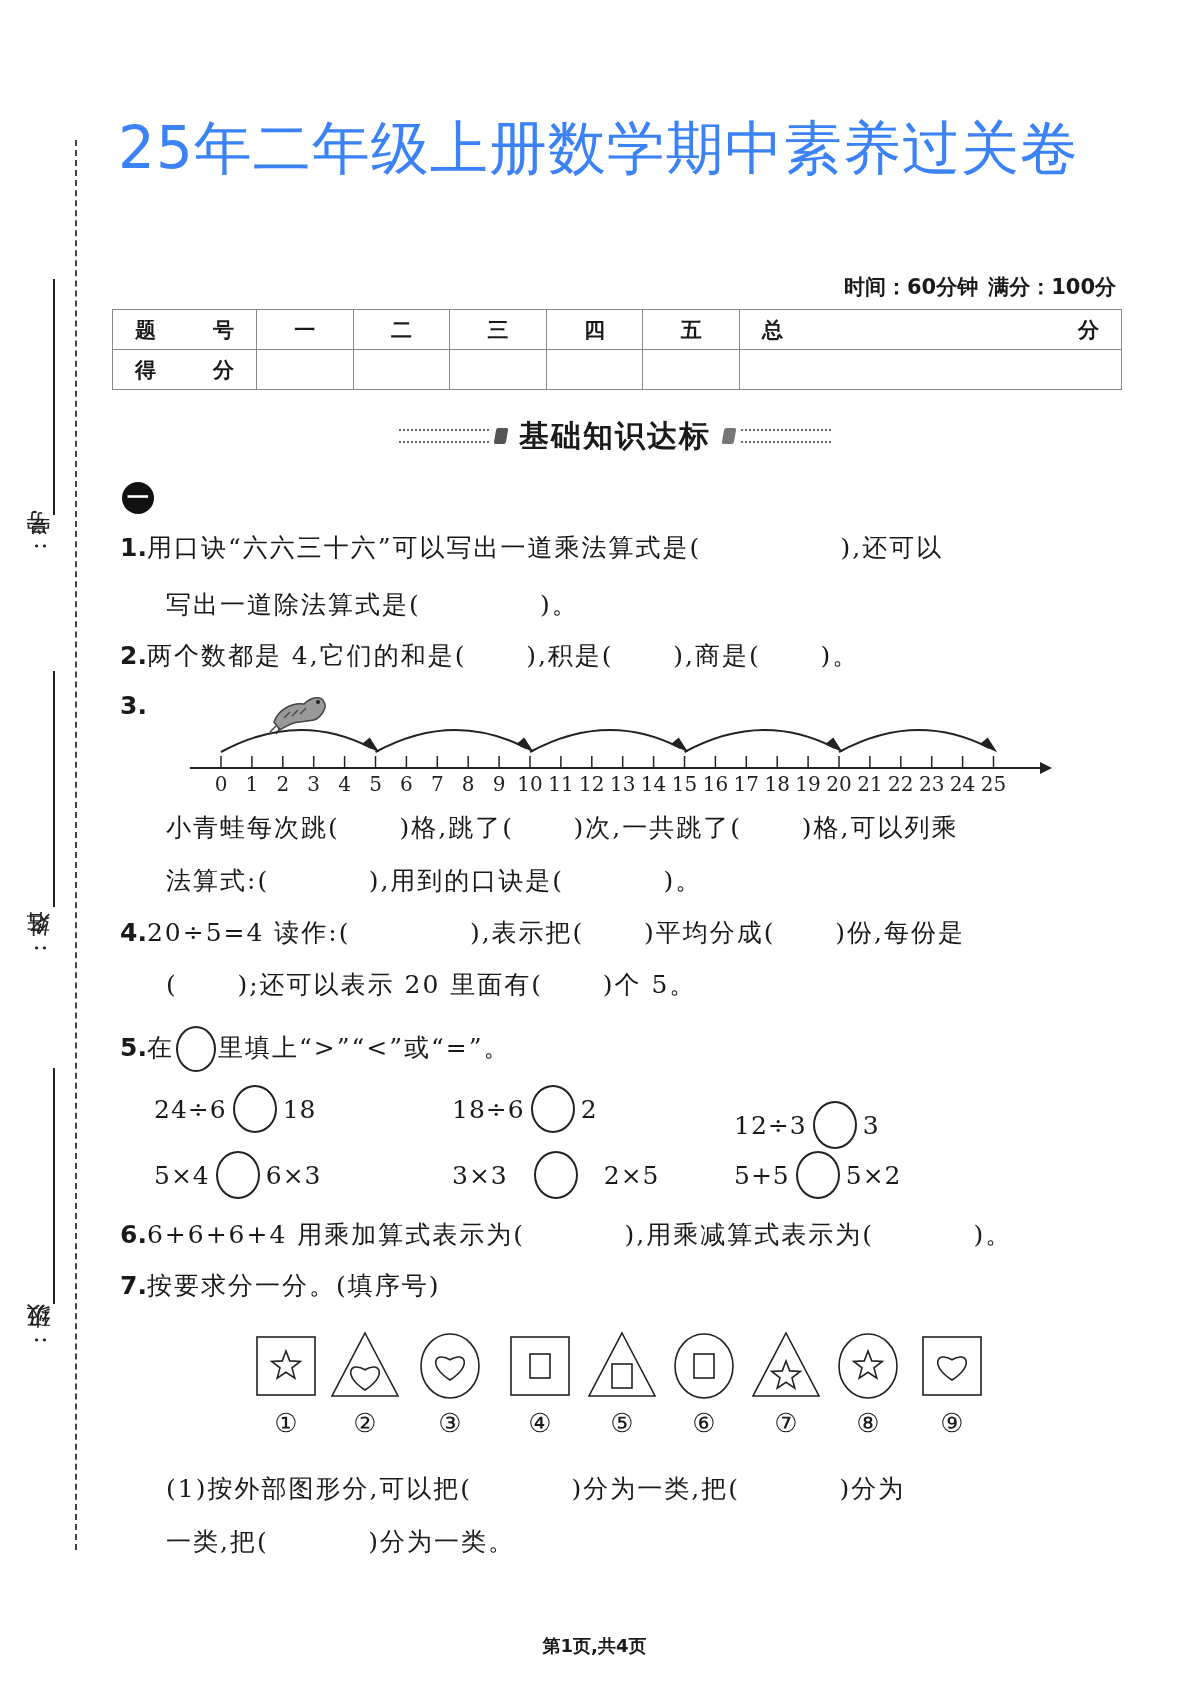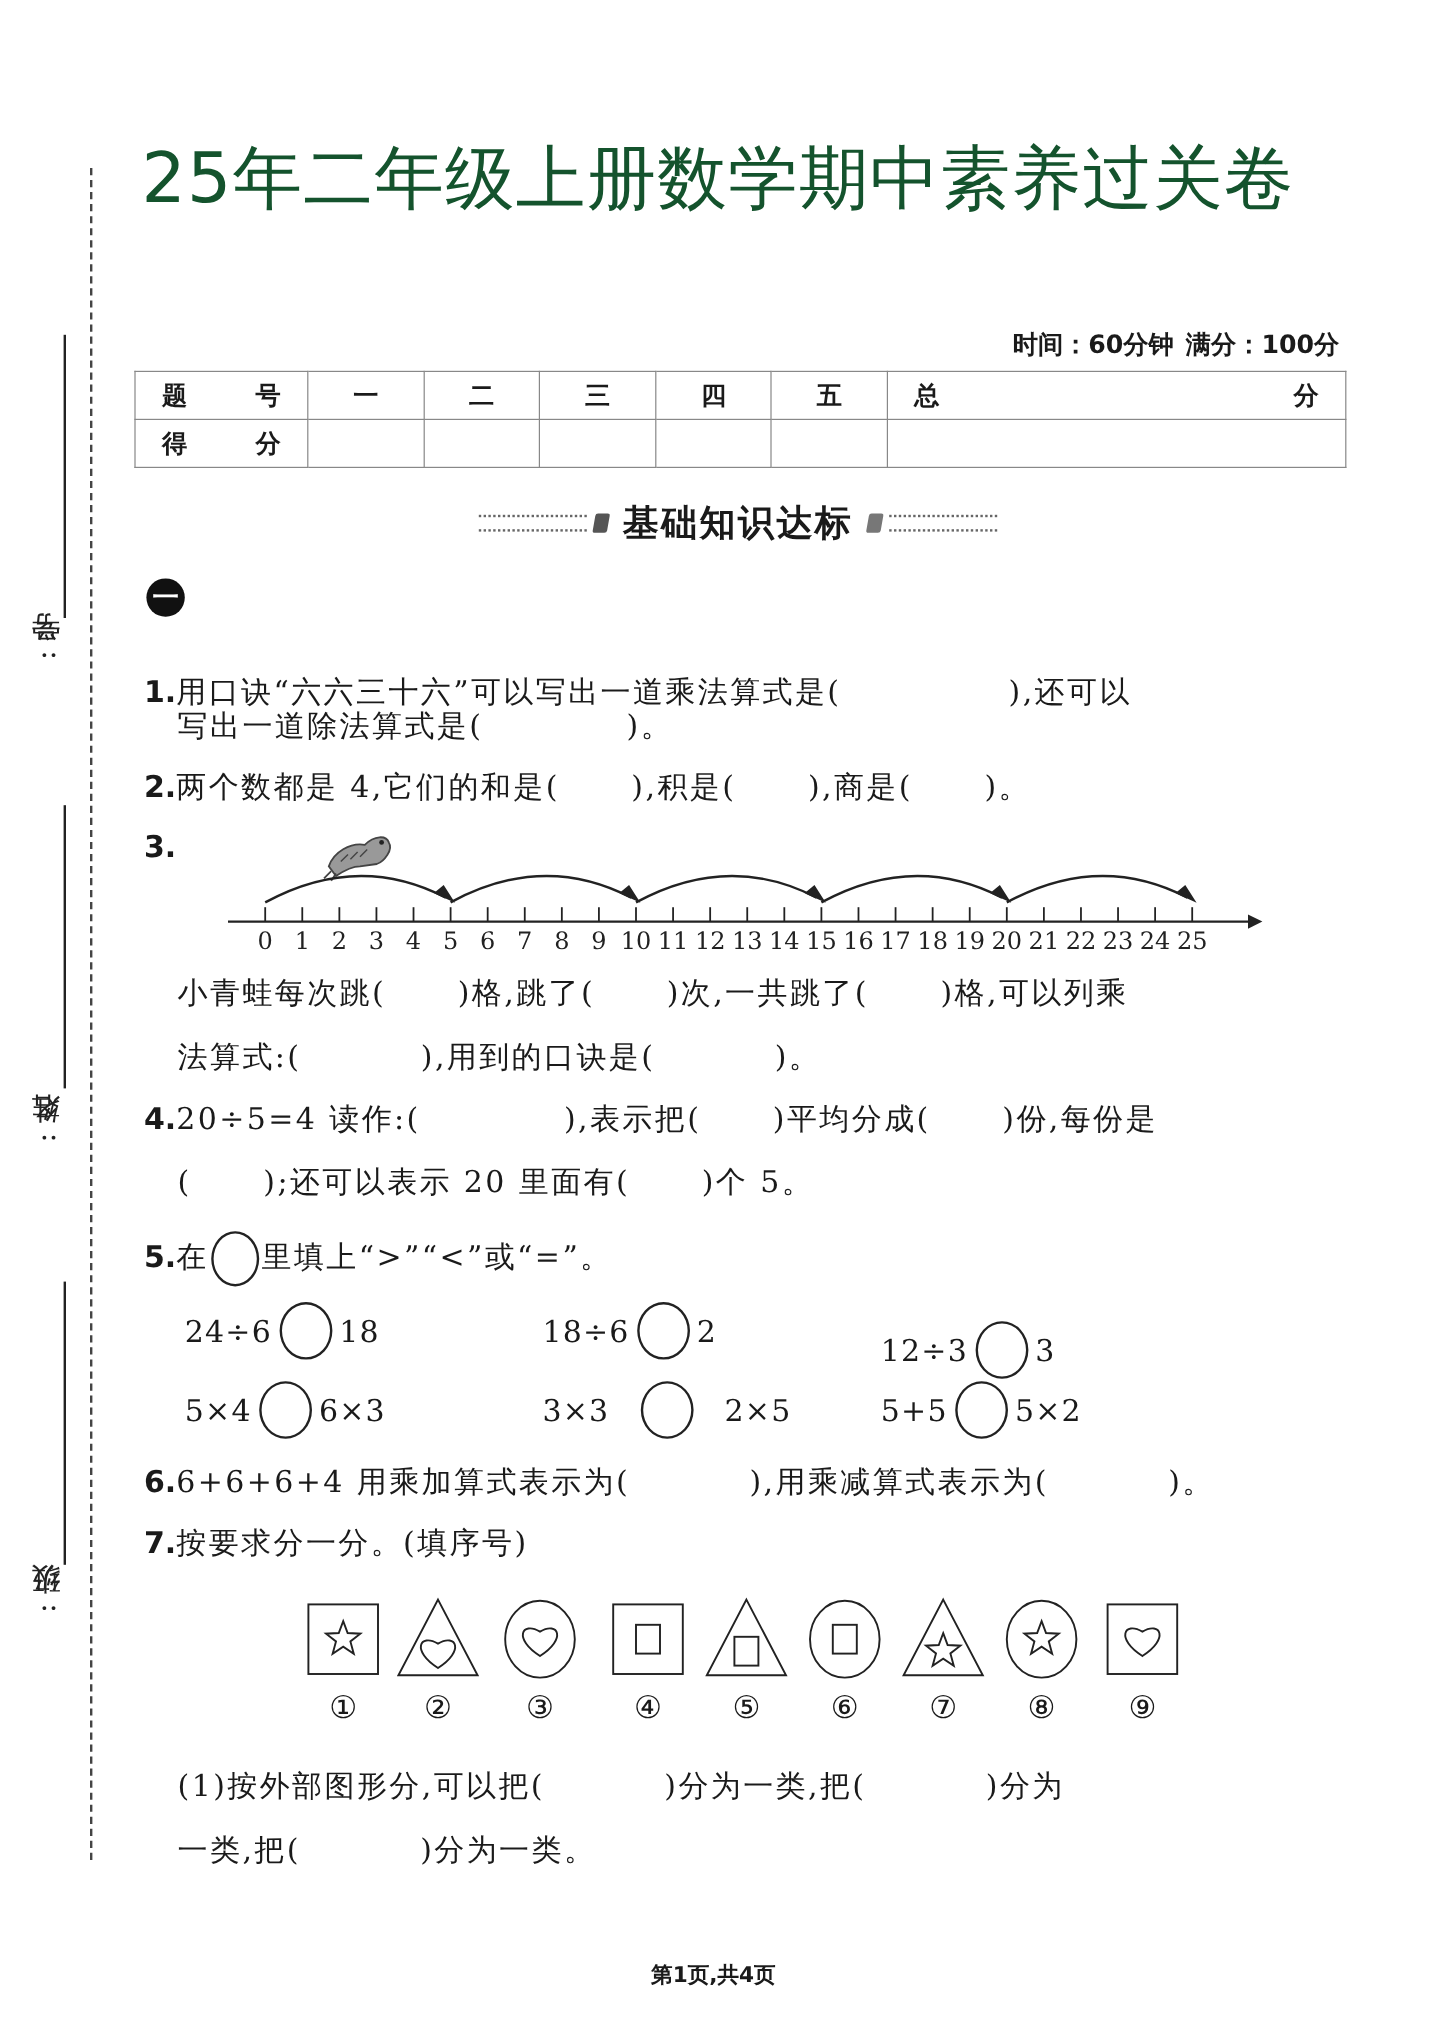--- a/index.html
+++ b/index.html
@@ -6,21 +6,21 @@
   body { width:1191px; height:1684px; position:relative; overflow:hidden; color:#1a1a1a;
          font-family:"DejaVu Serif","Liberation Serif",serif; }
   .abs { position:absolute; }
 
   
   .dash-line { left:75px; top:140px; height:1410px; border-left:2px dashed #444; }
   .bind-line { left:53px; width:2px; background:#222; }
   .bind-label { left:22px; width:36px; font-size:24px; writing-mode:vertical-rl; transform:rotate(180deg);
                 letter-spacing:2px; color:#222; font-family:"DejaVu Serif","Liberation Serif",serif; }
 
-  .title { left:118px; top:110px; width:1000px; font-size:58px; font-weight:500; letter-spacing:1px; color:#14532d;
+  .title { left:118px; top:110px; width:1000px; font-size:58px; font-weight:500; letter-spacing:1px; color:#3b82f6;
            font-family:"DejaVu Sans","Liberation Sans",sans-serif; white-space:nowrap; }
   .meta { right:75px; top:273px; font-size:21px; font-weight:bold; white-space:nowrap; font-family:"DejaVu Sans","Liberation Sans",sans-serif; }
   .meta span + span { margin-left:10px; }
 
   table.score { position:absolute; left:112px; top:309px; width:1010px; border-collapse:collapse;
                 font-family:"DejaVu Sans","Liberation Sans",sans-serif; font-weight:bold; font-size:21px; }
   table.score td { border:1.5px solid #888; height:39px; text-align:center; padding:0; }
   table.score td.first { width:143px; }
   table.score td .spread { display:flex; justify-content:space-between; padding:0 22px; }
 
@@ -29,21 +29,21 @@
   .banner .deco { width:12px; height:16px; background:#555; margin:0 6px; border-radius:2px; transform:skewX(-10deg); }
   .banner .deco.r { background:#777; }
   .banner .txt { font-size:30px; font-weight:bold; letter-spacing:2px; margin:0 6px; font-family:"DejaVu Sans","Liberation Sans",sans-serif; }
 
   .sec-head { left:122px; top:482px; font-size:27px; display:flex; align-items:center; font-family:"DejaVu Sans","Liberation Sans",sans-serif; }
   .sec-head .num { width:32px; height:32px; border-radius:50%; background:#111; color:#fff; display:inline-flex;
                    align-items:center; justify-content:center; font-size:22px; font-weight:bold; margin-right:8px; }
 
   .line { position:absolute; left:120px; font-size:25px; white-space:pre; letter-spacing:2px; }
   .line .qn { font-family:"DejaVu Sans","Liberation Sans",sans-serif; font-weight:bold; letter-spacing:0; }
-  .indent { left:148px;text-align:right; }
+  .indent { left:166px;text-align:right; }
 
   .cmp { position:absolute; font-size:25px; display:flex; align-items:center; white-space:nowrap; letter-spacing:1px; }
   .cmp .circ { display:inline-block; width:40px; height:44px; border:2px solid #222; border-radius:50%; margin:0 6px; }
   .inline-circ { display:inline-block; width:36px; height:42px; border:2px solid #222; border-radius:50%; vertical-align:middle; margin:0 2px; }
 
   .shape-num { position:absolute; top:1408px; font-size:26px; width:40px; text-align:center; }
 
   .footer { left:0; width:1189px; top:1634px; text-align:center; font-size:18px; font-weight:bold; font-family:"DejaVu Sans","Liberation Sans",sans-serif; }
 </style>
 </head>
@@ -105,21 +105,21 @@
   <span class="deco"></span>
   <span class="txt">基础知识达标</span>
   <span class="deco r"></span>
   <span class="dots"></span>
 </div>
 
 <div class="abs sec-head">
   <span class="num">一</span>
 </div>
 
-<div class="line" style="top:560px;"><span class="qn">1.</span><span>用口诀“六六三十六”可以写出一道乘法算式是(              ),还可以</span></div>
+<div class="line" style="top:531px;"><span class="qn">1.</span><span>用口诀“六六三十六”可以写出一道乘法算式是(              ),还可以</span></div>
 <div class="line indent" style="top:588px;">写出一道除法算式是(            )。</div>
 
 <div class="line" style="top:639px;"><span class="qn">2.</span><span>两个数都是 4,它们的和是(      ),积是(      ),商是(      )。</span></div>
 
 <div class="line" style="top:691px;"><span class="qn">3.</span></div>
 
 <svg class="abs" style="left:180px;top:690px;" width="880" height="110" viewBox="0 0 880 110">
 
   <g transform="translate(90,2)">
     <path d="M4 30 C 8 18, 22 10, 34 12 C 42 4, 52 4, 54 10 C 58 16, 50 26, 44 28 L 30 30 C 24 30, 16 34, 10 38 Z" fill="#999" stroke="#444" stroke-width="1.5"></path>

